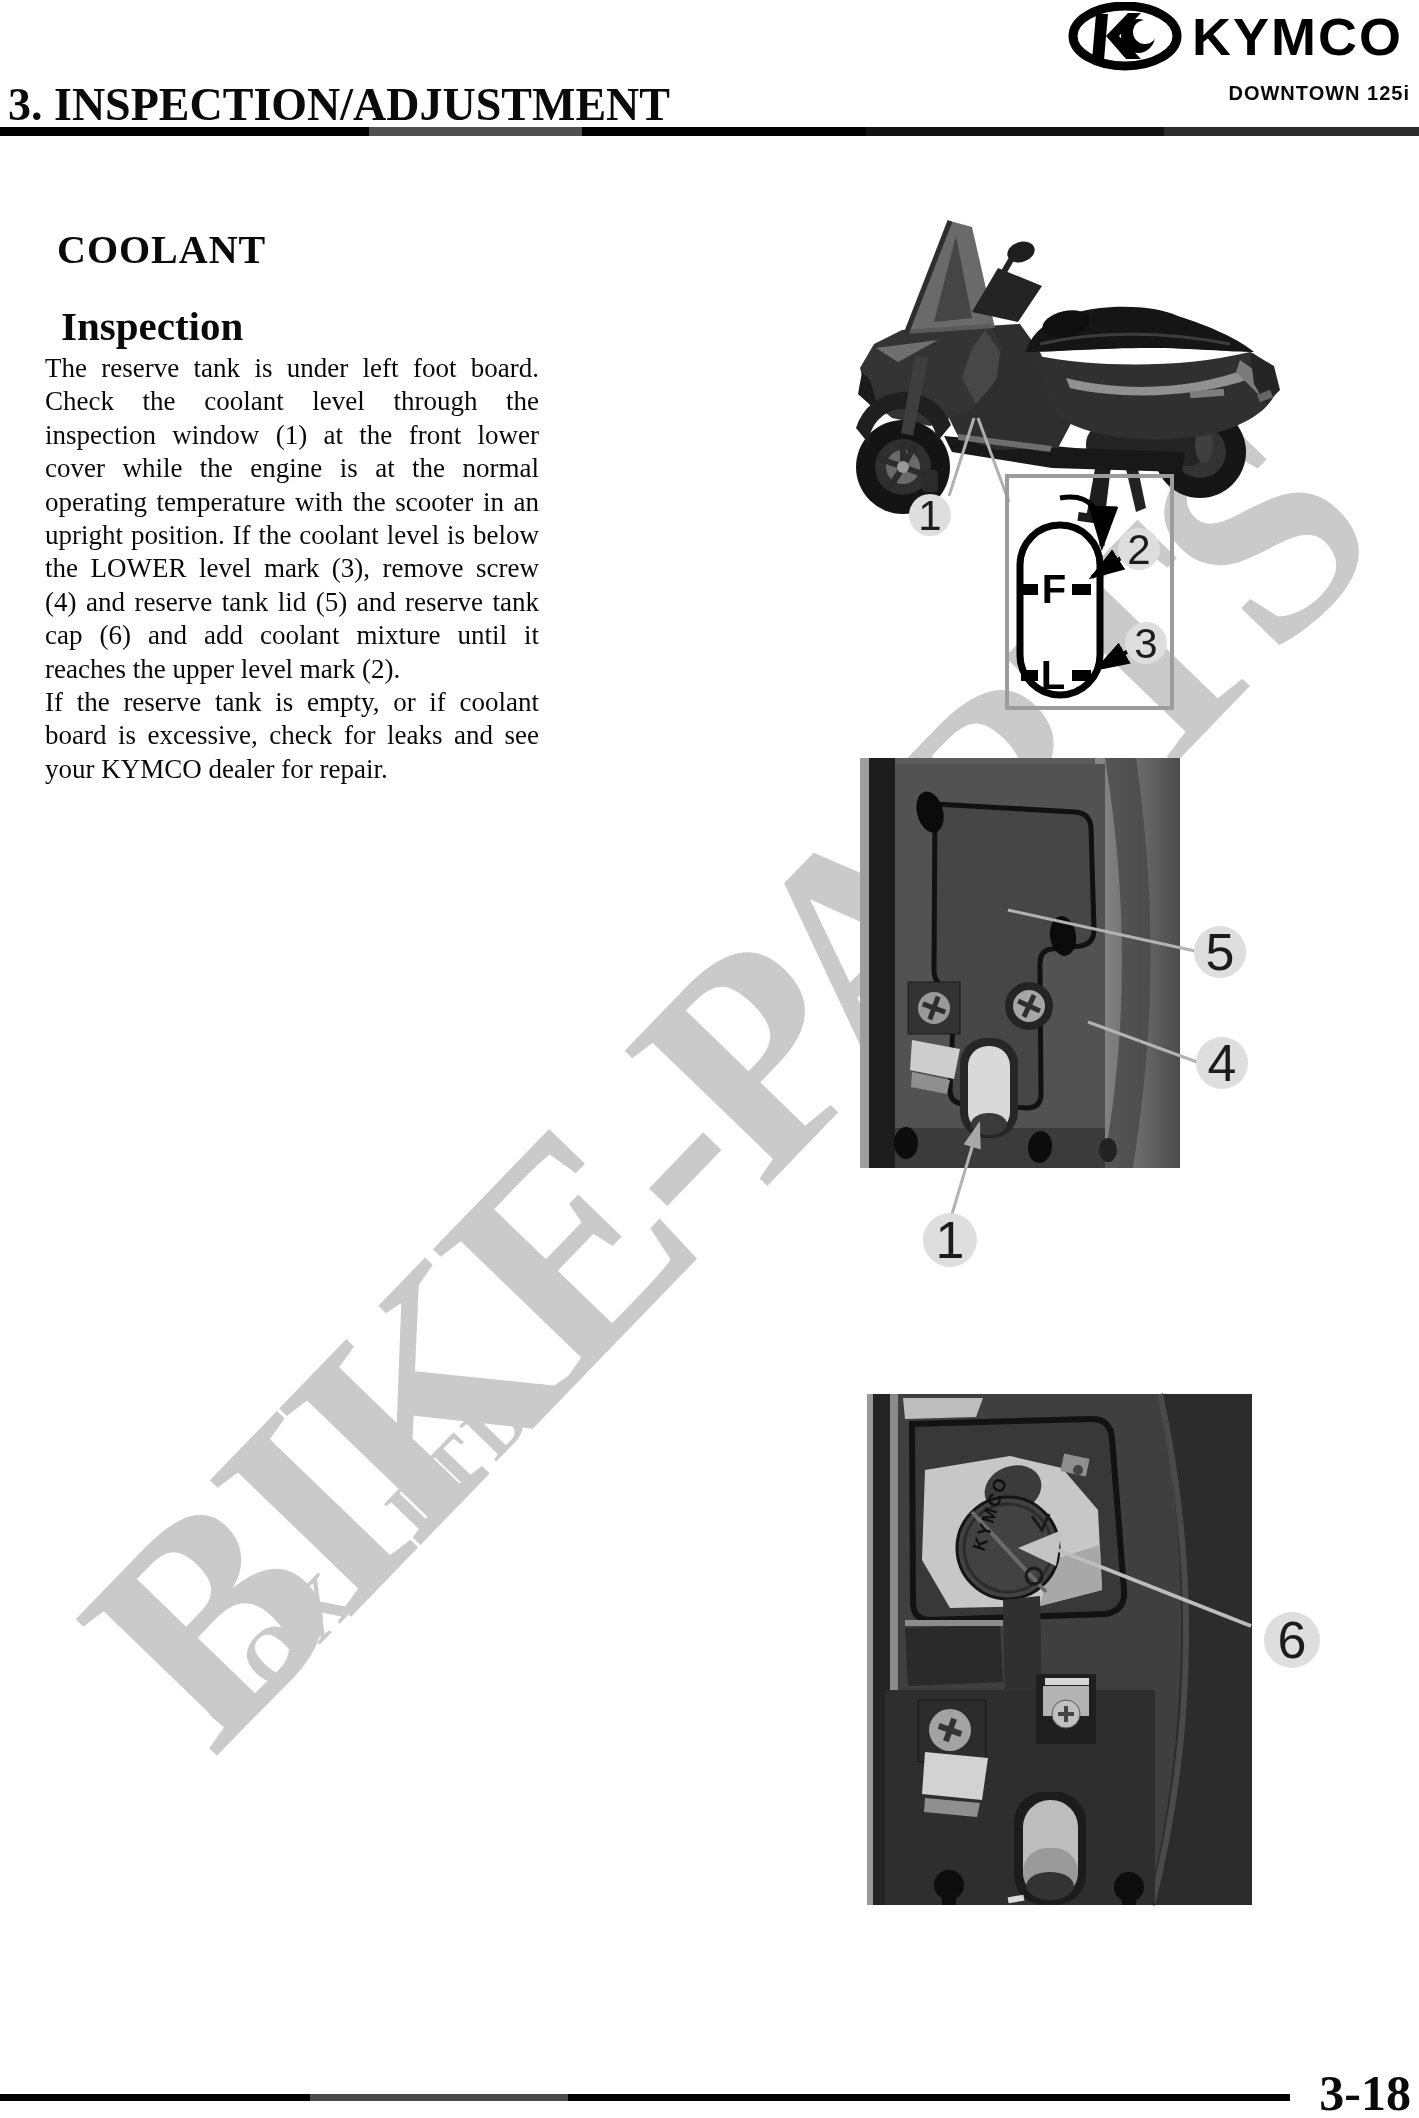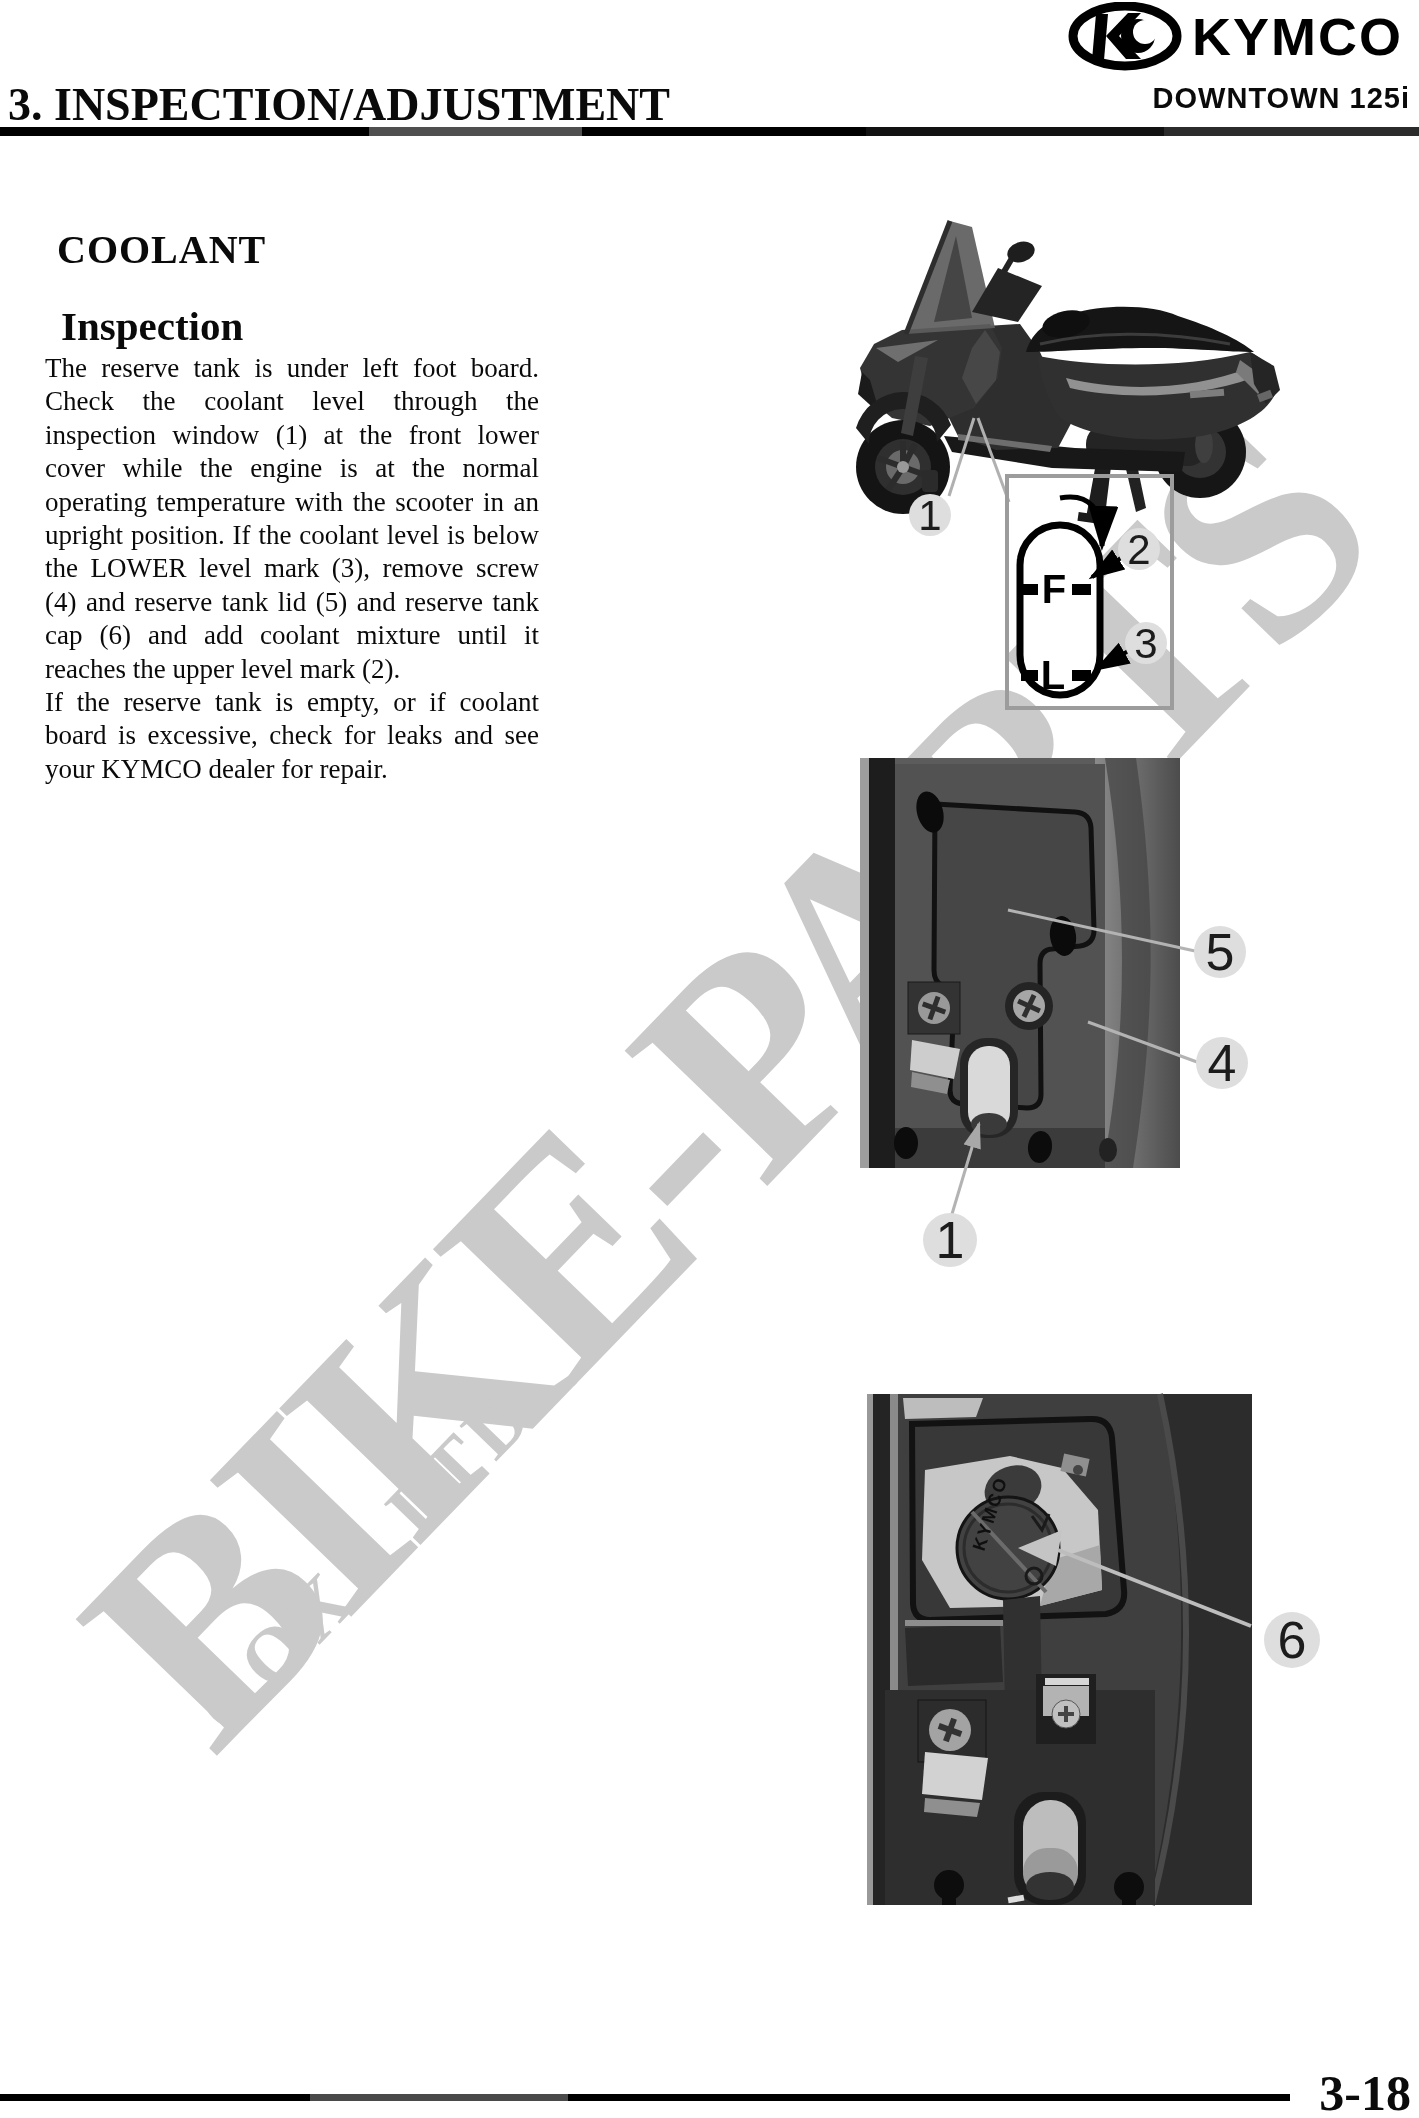--- a/index.html
+++ b/index.html
@@ -17,21 +17,21 @@
       transform:translate(-50%,-50%) rotate(-46deg);}
   
   .section-title{position:absolute;left:8px;top:78px;margin:0;z-index:2;
       font-size:46px;font-weight:bold;letter-spacing:0;}
   .header-rule{position:absolute;left:0;top:127px;width:1419px;height:9px;z-index:2;
       background:linear-gradient(90deg,#000 0 26%,#4f4f4f 26% 41%,#000 41% 61%,#111 61% 82%,#2b2b2b 82% 100%);}
   .brand{position:absolute;left:1066px;top:2px;z-index:2;display:flex;align-items:center;}
   .brand-word{font-family:"Liberation Sans", sans-serif;font-weight:bold;font-size:54px;
       letter-spacing:2px;color:#000;margin-left:8px;transform:scaleY(0.95);}
   .model{position:absolute;left:1090px;top:82px;width:320px;z-index:2;text-align:right;
-      font-family:"Liberation Sans", sans-serif;font-weight:bold;font-size:29px;letter-spacing:1px;}
+      font-family:"Liberation Sans", sans-serif;font-weight:bold;font-size:20px;letter-spacing:1px;}
   
   .copy{position:absolute;left:45px;top:352px;width:494px;z-index:2;}
   .copy h2{margin:12px;font-size:40px;letter-spacing:1px;position:absolute;left:0;top:-138px;}
   .copy h3{margin:16px;font-size:41px;position:absolute;left:0;top:-66px;}
   .copy p{margin:0;font-size:27px;line-height:33.4px;text-align:justify;}
   
   .fig{position:absolute;z-index:1;}
   #fig1{left:840px;top:200px;}
   #fig2{left:855px;top:752px;}
   #fig3{left:860px;top:1388px;}

